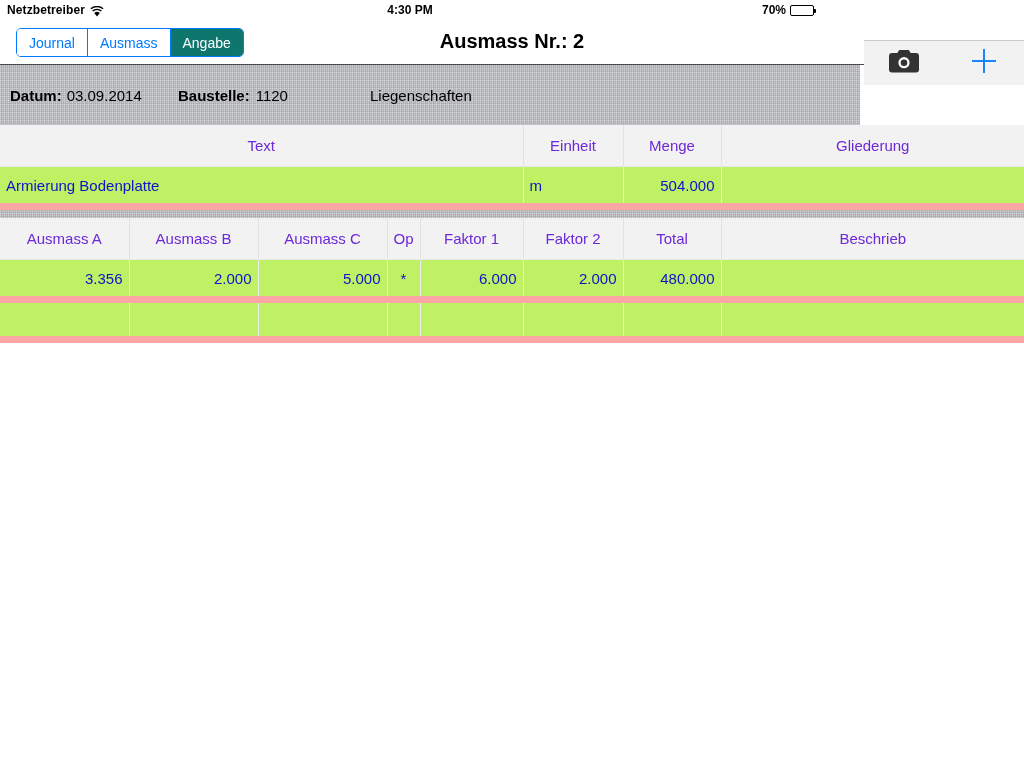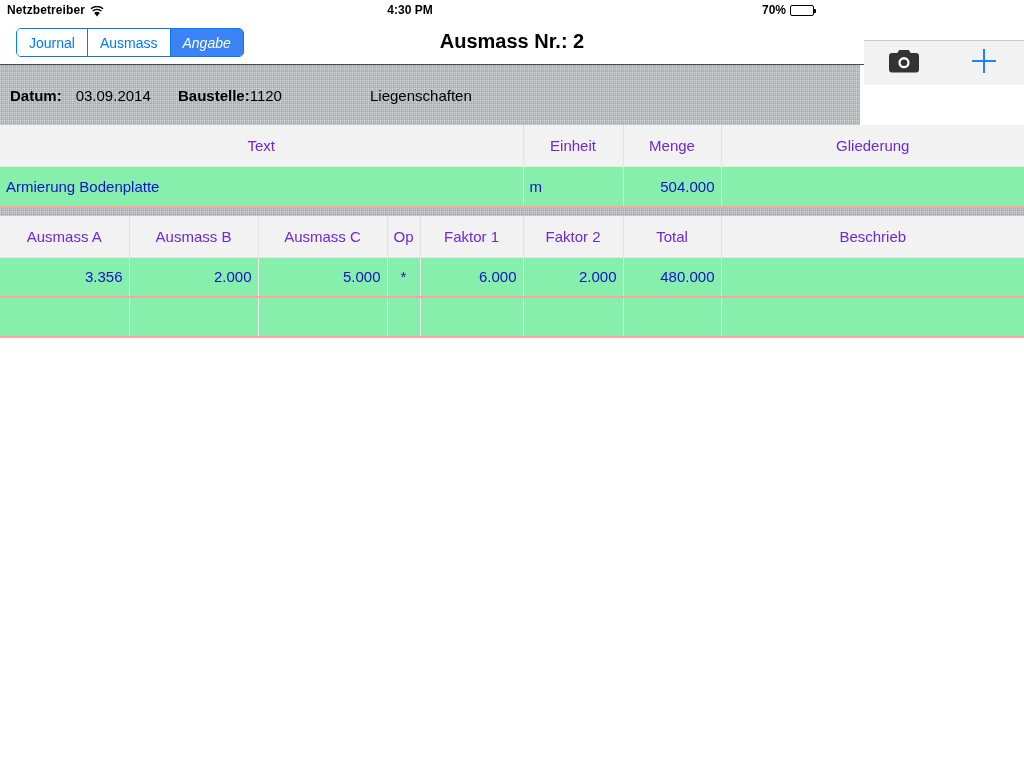--- a/index.html
+++ b/index.html
@@ -112,21 +112,21 @@
     display: flex;
     align-items: center;
     justify-content: center;
     border-right: 1px solid #007aff;
     line-height: 1;
     cursor: pointer;
     min-width: 52px;
     box-sizing: border-box;
   }
   .seg:last-child { border-right: none; }
-  .seg.active { background: #3b82f6; color: #ffffff; font-style: italic; }
+  .seg.active { background: #0f766e; color: #ffffff; }
 
   
   .toolpanel {
     position: absolute;
     left: 864px;
     top: 20px;
     width: 160px;
     height: 45px;
     background: #f2f2f2;
     border-top: 1px solid #c9c9c9;
@@ -158,23 +158,23 @@
       repeating-linear-gradient(90deg, rgba(255,255,255,0.26) 0px, rgba(255,255,255,0.26) 1px, rgba(0,0,0,0.045) 1px, rgba(0,0,0,0.045) 2px, rgba(255,255,255,0.14) 2px, rgba(255,255,255,0.14) 3px, rgba(0,0,0,0.02) 3px, rgba(0,0,0,0.02) 4px),
       repeating-linear-gradient(0deg, rgba(255,255,255,0.22) 0px, rgba(255,255,255,0.22) 1px, rgba(0,0,0,0.05) 1px, rgba(0,0,0,0.05) 2px, rgba(255,255,255,0.10) 2px, rgba(255,255,255,0.10) 3px, rgba(0,0,0,0.025) 3px, rgba(0,0,0,0.025) 4px);
     display: flex;
     align-items: center;
     color: #000;
     font-size: 15px;
   }
   .infobar .lbl { font-weight: bold; }
   .field { display: flex; align-items: baseline; }
   .f-datum { position: absolute; left: 10px; }
-  .f-datum .val { margin-left: 14px; }
+  .f-datum .val { margin-left: 5px; }
   .f-baustelle { position: absolute; left: 178px; }
-  .f-baustelle .val { }
+  .f-baustelle .val { margin-left: 6px; }
   .f-liegen { position: absolute; left: 370px; }
 
   
   .sheet {
     position: absolute;
     left: 0;
     top: 125px;
     width: 1024px;
   }
   .grid {
@@ -193,23 +193,23 @@
     text-align: center;
     border-right: 1px solid #e2e2e2;
     border-bottom: 1px solid #e6e6e6;
   }
   .grid th:last-child { border-right: none; }
   .grid td {
     height: 40px;
     padding: 0 6px;
     color: #1111cc;
     border-right: 1px solid #ececec;
-    border-bottom: 2px solid #fca5a5;
-    box-sizing: border-box;
-    background: #86efac;
+    border-bottom: 7px solid #fca5a5;
+    box-sizing: border-box;
+    background: #bef264;
     font-size: 15px;
     overflow: hidden;
     white-space: nowrap;
   }
   .grid td:last-child { border-right: none; }
   .num { text-align: right; }
   .lft { text-align: left; }
   .ctr { text-align: center; }
   .op-star { font-size: 11px; }
 

